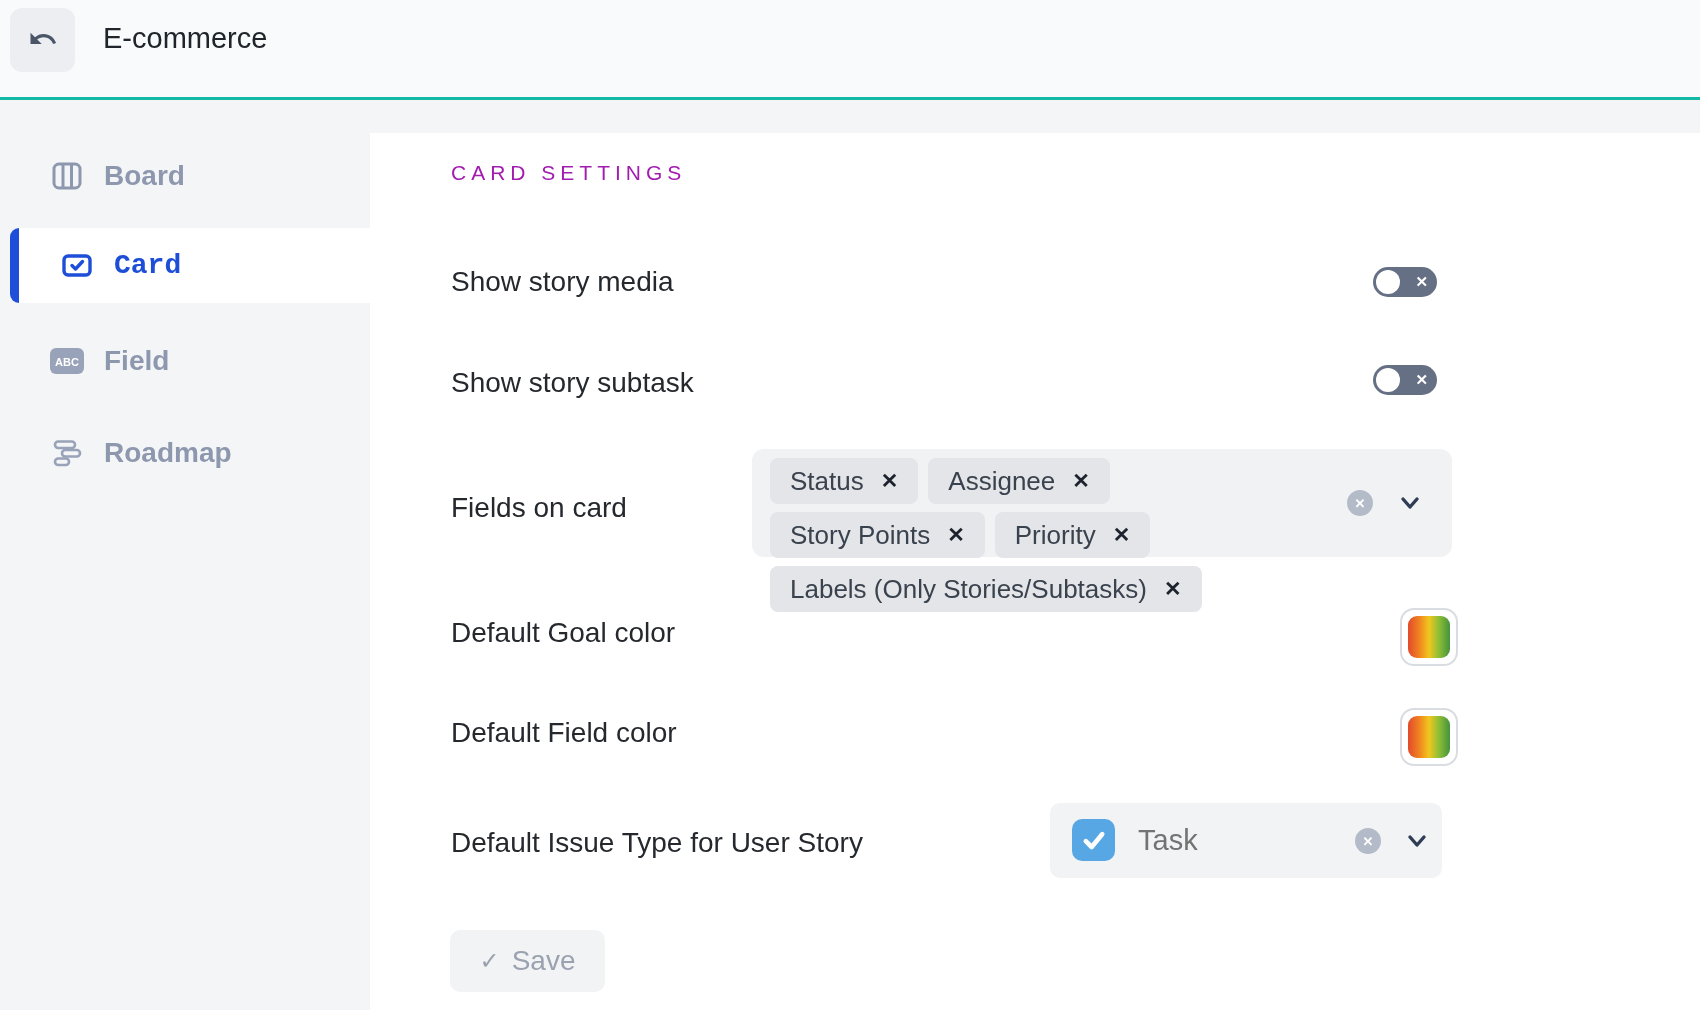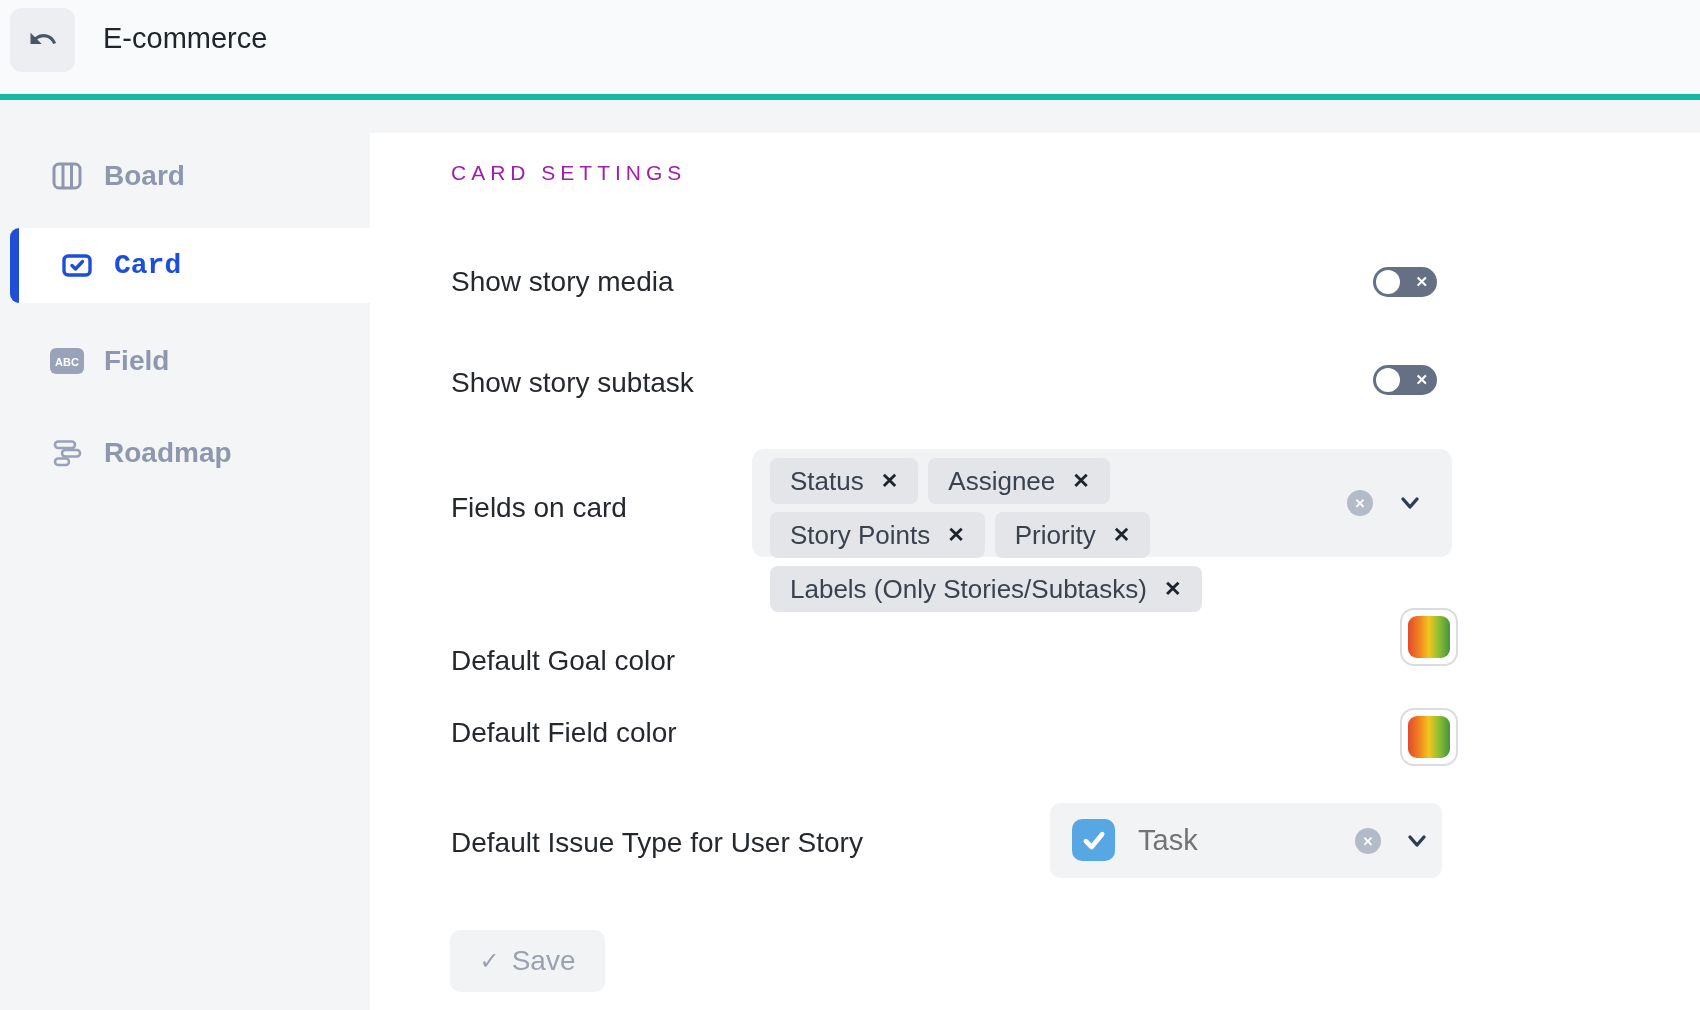--- a/index.html
+++ b/index.html
@@ -2,21 +2,21 @@
 <html><head>
 <meta charset="utf-8">
 <style>
   * { margin:0; padding:0; box-sizing:border-box; }
   html,body { width:1700px; height:1010px; overflow:hidden; background:#ffffff; }
   body { font-family:"Liberation Sans", sans-serif; color:#24292f; }
   #app { position:relative; width:1700px; height:1010px; background:#f4f5f7; }
 
   
   .header { position:absolute; left:0; top:0; width:1700px; height:100px;
-            background:#f9fafb; border-bottom:6px solid #14b8a6; }
+            background:#f9fafb; border-bottom:3px solid #14b8a6; }
   .back-btn { position:absolute; left:10px; top:8px; width:65px; height:64px;
               background:#eceef2; border-radius:12px; border:none; cursor:pointer;
               display:flex; align-items:center; justify-content:center; }
   .app-title { position:absolute; left:103px; top:0; height:76px; line-height:76px;
                font-size:29px; font-weight:500; color:#20252b; }
 
   
   .sidebar { position:absolute; left:0; top:101px; width:370px; height:909px; background:#f4f5f7; }
   .side-item { position:absolute; left:0; width:370px; height:75px; display:flex; align-items:center;
                padding-left:50px; cursor:pointer; }
@@ -180,21 +180,21 @@
         <span class="tag-x">✕</span>
       </span>
       <span class="clear-circle">✕</span>
       <span class="chev">
         <svg width="24" height="22" viewBox="0 0 24 22">
           <polyline points="5,7 12,15 19,7" fill="none" stroke="#2e3d55" stroke-width="3.4" stroke-linecap="round" stroke-linejoin="round"></polyline>
         </svg>
       </span>
     </div>
 
-    <div class="row-label" style="top:484px;margin-top:28px;">Default Goal color</div>
+    <div class="row-label" style="top:484px;">Default Goal color</div>
     <div class="swatch" style="top:475px;">
       <span class="grad"></span>
     </div>
 
     <div class="row-label" style="top:584px;">Default Field color</div>
     <div class="swatch" style="top:575px;">
       <span class="grad"></span>
     </div>
 
     <div class="row-label" style="top:694px;">Default Issue Type for User Story</div>

